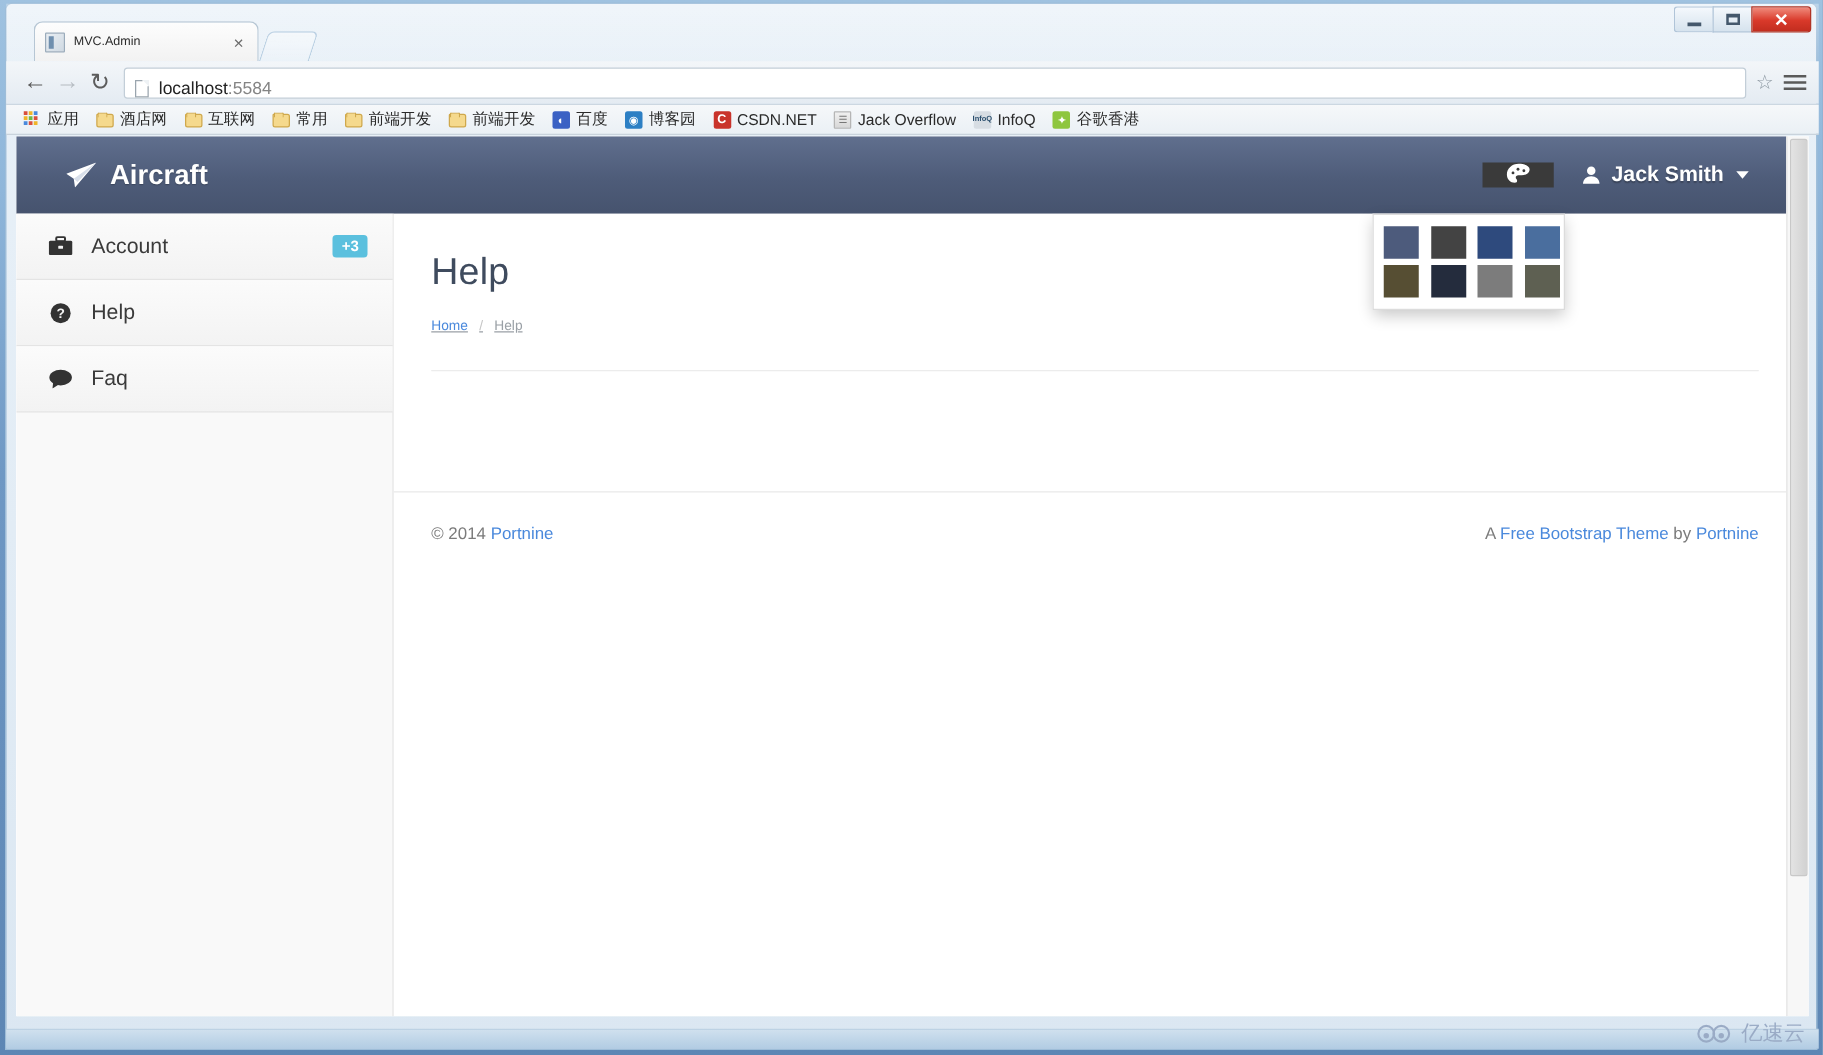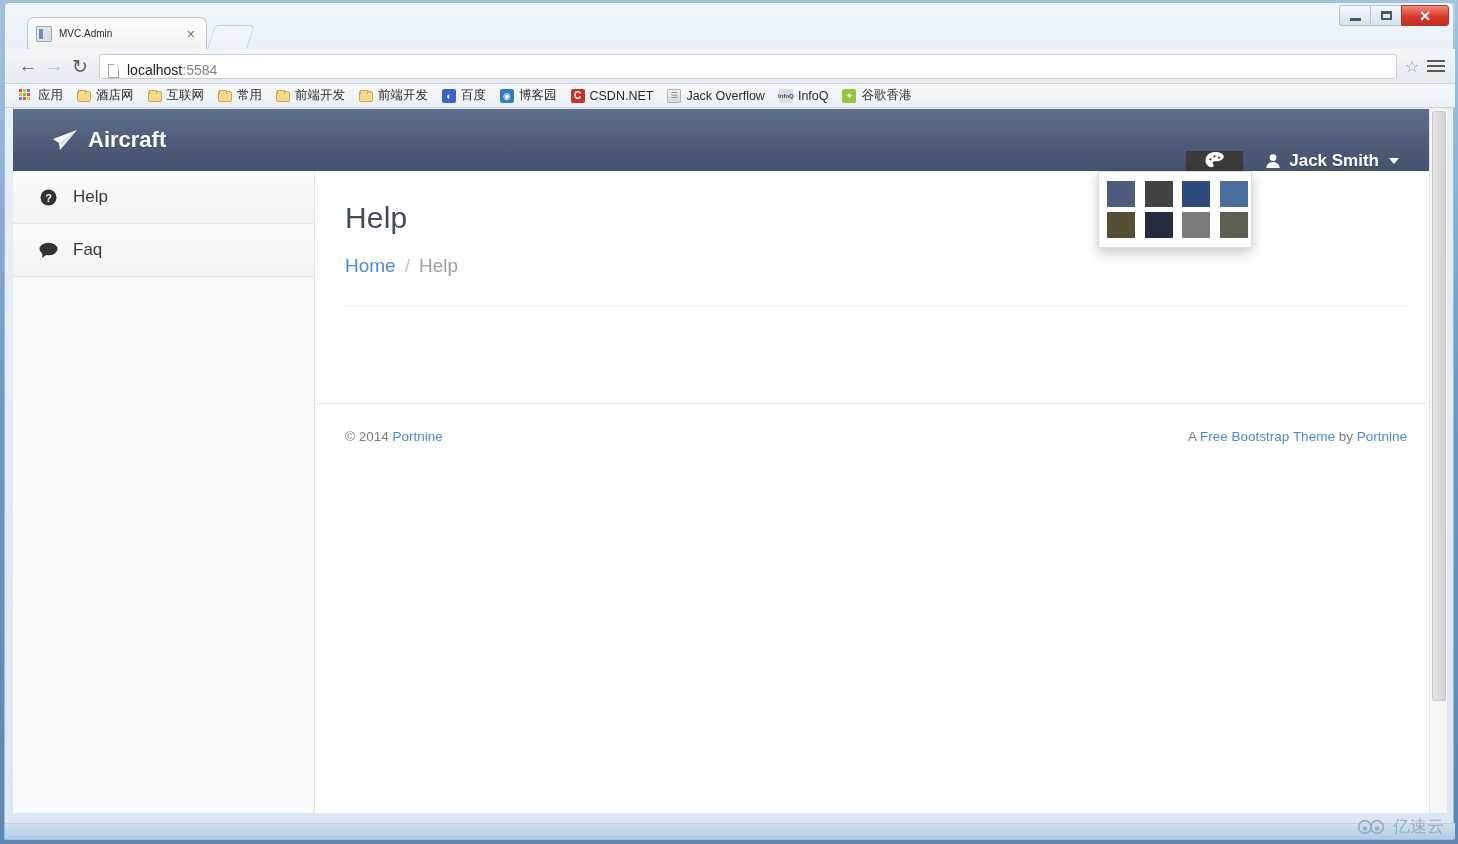--- a/index.html
+++ b/index.html
@@ -150,21 +150,21 @@
     position: absolute; left: 0; top: 0; width: 100%; height: 62px;
     background: linear-gradient(180deg,#606f8e 0%,#4e5c79 55%,#46536e 100%);
     display: flex; align-items: center;
   }
   #brand {
     display: flex; align-items: center; gap: 11px;
     margin-left: 40px; color: #fff; font-size: 22px; font-weight: bold;
     text-shadow: 0 1px 1px rgba(0,0,0,.25); cursor: pointer;
   }
   .plane-ico { width: 24px; height: 20px; }
-  #navright { margin-left: auto; display: flex; align-items: flex-end; height: 62px; }
+  #navright { margin-left: auto; display: flex; align-items: center; height: 62px; }
   #palette-btn {
     width: 57px; background: #3a3a3a;
     display: flex; align-items: center; justify-content: center; cursor: pointer;
   }
   #user-btn {
     display: flex; align-items: center; gap: 8px;
     padding: 0 30px 0 22px; color: #fff; font-size: 17px; font-weight: bold;
     text-shadow: 0 1px 1px rgba(0,0,0,.25); cursor: pointer;
   }
   .caret { width:0;height:0;border-left:5px solid transparent;border-right:5px solid transparent;border-top:6px solid #fff; margin-left:2px; }
@@ -196,21 +196,21 @@
   .badge {
     background: #5bc0de; color: #fff; font-size: 12px; font-weight: bold;
     padding: 3px 7px; border-radius: 3px; line-height: 1;
   }
   .side-chev { color:#2b2b2b; font-size: 15px; font-weight: bold; }
 
   
   #content { position: absolute; left: 302px; top: 62px; right: 0; bottom: 0; background: #fff; }
   #content-inner { padding: 30px 22px 0 30px; }
   #page-title { font-size: 30px; font-weight: normal; color: #3f4b5e; letter-spacing: .2px; }
-  #breadcrumb { margin-top: 20px; font-size: 19px; color: #9aa0a6; display: flex; gap: 9px; }
+  #breadcrumb { margin-top: 20px; font-size: 11px; color: #9aa0a6; display: flex; gap: 9px; text-decoration: underline; }
   #breadcrumb a { color: #4a89dc; text-decoration: none; cursor: pointer; }
   #breadcrumb .sep { color: #c6c6c6; }
   #content hr.rule { margin: 29px 0 0 0; border: none; border-top: 1px solid #ececec; }
   #contentbox { height: 96px; }
   #footer {
     border-top: 1px solid #e9e9e9;
     padding: 25px 22px 0 30px;
     display: flex; font-size: 13.5px; color: #7b7b7b; text-align: center;
   }
   #footer a { color: #4a89dc; text-decoration: none; cursor: pointer; }
@@ -388,20 +388,31 @@
           <div class="swatch" style="background:#4a6e9e"></div>
           <div class="swatch" style="background:#564e33"></div>
           <div class="swatch" style="background:#242c3d"></div>
           <div class="swatch" style="background:#7c7c7c"></div>
           <div class="swatch" style="background:#5e6052"></div>
         </div>
 
         <div id="sidebar">
           <div class="side-item">
             <span class="side-ico">
+              <svg width="19" height="16" viewBox="0 0 19 16">
+                  <rect x="0" y="3.5" width="19" height="11.5" rx="1.3" fill="#333"></rect>
+                  <rect x="6" y="0.6" width="7" height="3.4" rx="1" fill="none" stroke="#333" stroke-width="1.6"></rect>
+                  <rect x="7.6" y="7.6" width="3.8" height="2.4" rx=".5" fill="#f3f3f3"></rect>
+                </svg>
+            </span>
+            <span class="side-label">Account</span>
+            <span class="badge">+3</span>
+          </div>
+          <div class="side-item">
+            <span class="side-ico">
               <svg width="17" height="17" viewBox="0 0 17 17">
                   <circle cx="8.5" cy="8.5" r="8" fill="#333"></circle>
                   <text x="8.5" y="12.6" font-size="11" font-weight="bold" fill="#f5f5f5" text-anchor="middle" font-family="Liberation Sans">?</text>
                 </svg>
             </span>
             <span class="side-label">Help</span>
           </div>
           <div class="side-item">
             <span class="side-ico">
               <svg width="19" height="16" viewBox="0 0 19 16">

